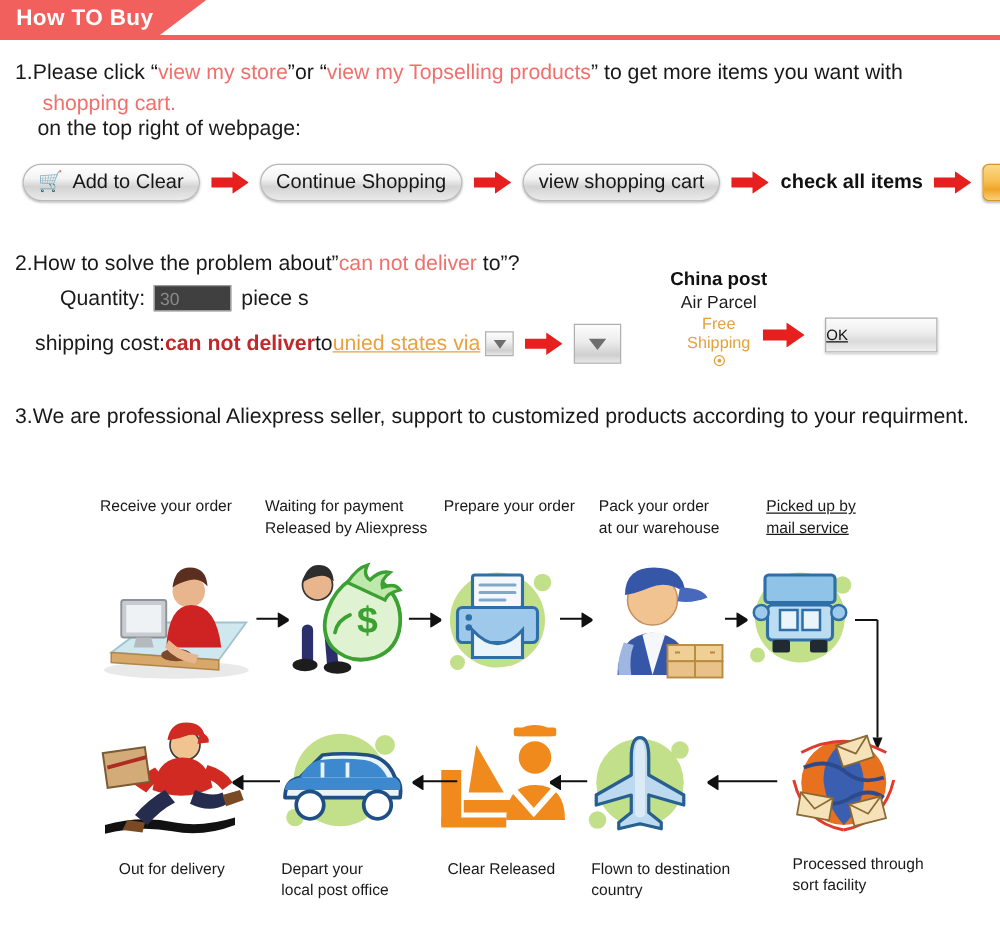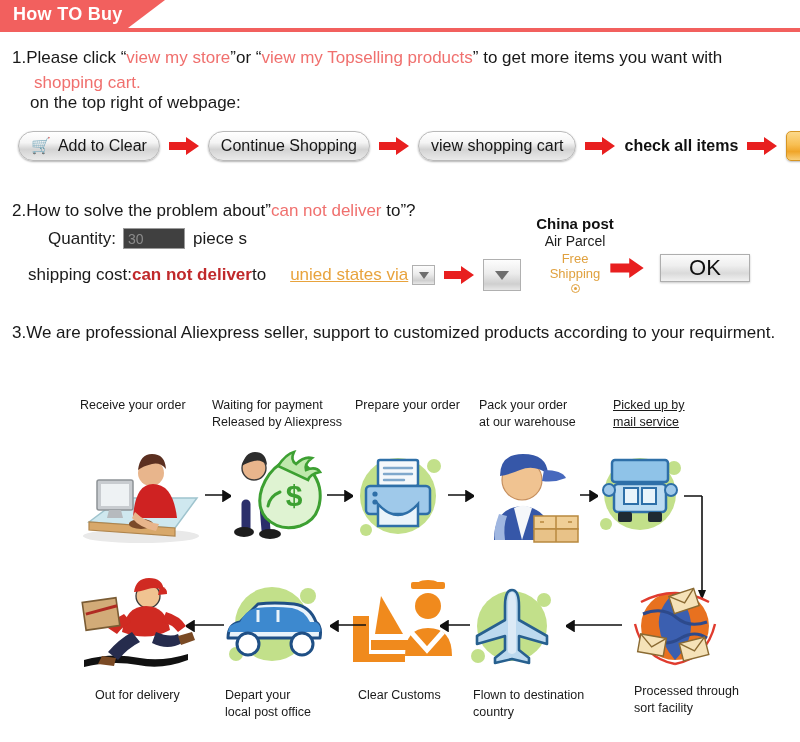--- a/index.html
+++ b/index.html
@@ -29,21 +29,21 @@
   .banner-rule {
     position:absolute; left:0; top:28px; width:800px; height:4px;
     background:#f2605e;
   }
 
   
   .sec { font-size:17px; line-height:1.45; color:#181818; }
   .p1 { position:absolute; left:12px; top:46px; width:780px; }
   .red { color:#f0706e; }
   .dkred { color:#c0292b; font-weight:bold; }
-  .orange-link { color:#e8a33d; text-decoration:underline;margin-left:24px; }
+  .orange-link { color:#e8a33d; text-decoration:underline; }
   .sub-line { display:block; padding-left:22px; }
   .note-line { position:absolute; left:30px; top:93px; font-size:17px; }
 
   
   .btnrow { position:absolute; left:18px; top:131px; display:flex; align-items:center; }
   .gbtn {
     height:30px; display:flex; align-items:center; justify-content:center;
     padding:0 12px; border-radius:15px;
     background:linear-gradient(to bottom,#ffffff 0%,#f4f4f4 38%,#d3d3d3 62%,#eaeaea 100%);
     border:1px solid #b9b9b9;
@@ -87,24 +87,24 @@
   .cpost .t1 { font-size:15px; font-weight:bold; color:#111; }
   .cpost .t2 { font-size:14px; color:#1d1d1d; margin-top:1px; }
   .cpost .free { font-size:13px; color:#e0a13f; line-height:1.12; margin-top:3px; }
   .free-dot {
     width:9px; height:9px; border-radius:50%; border:1px solid #e0a13f;
     margin:3px auto 0; position:relative;
   }
   .free-dot:after { content:""; position:absolute; left:2px; top:2px; width:3px; height:3px; border-radius:50%; background:#e0a13f; }
   .okwrap { position:absolute; left:660px; top:254px; }
   .ok-btn {
-    width:90px; height:28px; display:flex; align-items:center; justify-content:center;
+    width:90px; height:28px; display:flex; align-items:center; justify-content:flex-start;
     background:linear-gradient(to bottom,#fbfbfb 0%,#efefef 40%,#dadada 70%,#f0f0f0 100%);
     border:1px solid #aeaeae; box-shadow:0 1px 2px rgba(0,0,0,.22);
-    font-size:22px; color:#111;
+    font-size:12px; color:#111;text-decoration:underline;
   }
   .ok-arrow { position:absolute; left:610px; top:258px; }
 
   
   .p3 { position:absolute; left:12px; top:321px; font-size:17px; }
 
   
   .flow { position:absolute; left:0; top:382px; width:800px; height:360px; }
   .flow-label { position:absolute; font-size:12.5px; color:#1a1a1a; line-height:1.35; }
   .node { position:absolute; }
@@ -377,16 +377,16 @@
   </svg>
   <svg style="position:absolute; left:330px; top:238px;" width="36" height="12" viewBox="0 0 36 12">
     <path d="M36 5 H8 M8 1 L0 6 L8 11 Z" stroke="#111" stroke-width="1.6" fill="#111"></path>
   </svg>
   <svg style="position:absolute; left:186px; top:238px;" width="38" height="12" viewBox="0 0 38 12">
     <path d="M38 5 H8 M8 1 L0 6 L8 11 Z" stroke="#111" stroke-width="1.6" fill="#111"></path>
   </svg>
 
   <div class="flow-label" style="left:95px;  top:305px; width:130px;">Out for delivery</div>
   <div class="flow-label" style="left:225px; top:305px; width:130px;">Depart your<br>local post office</div>
-  <div class="flow-label" style="left:358px; top:305px; width:120px;">Clear Customs</div>
+  <div class="flow-label" style="left:358px; top:305px; width:120px;">Clear Released</div>
   <div class="flow-label" style="left:473px; top:305px; width:140px;">Flown to destination<br>country</div>
   <div class="flow-label" style="left:634px; top:301px; width:140px;">Processed through<br>sort facility</div>
 </div>
 
 </body></html>

